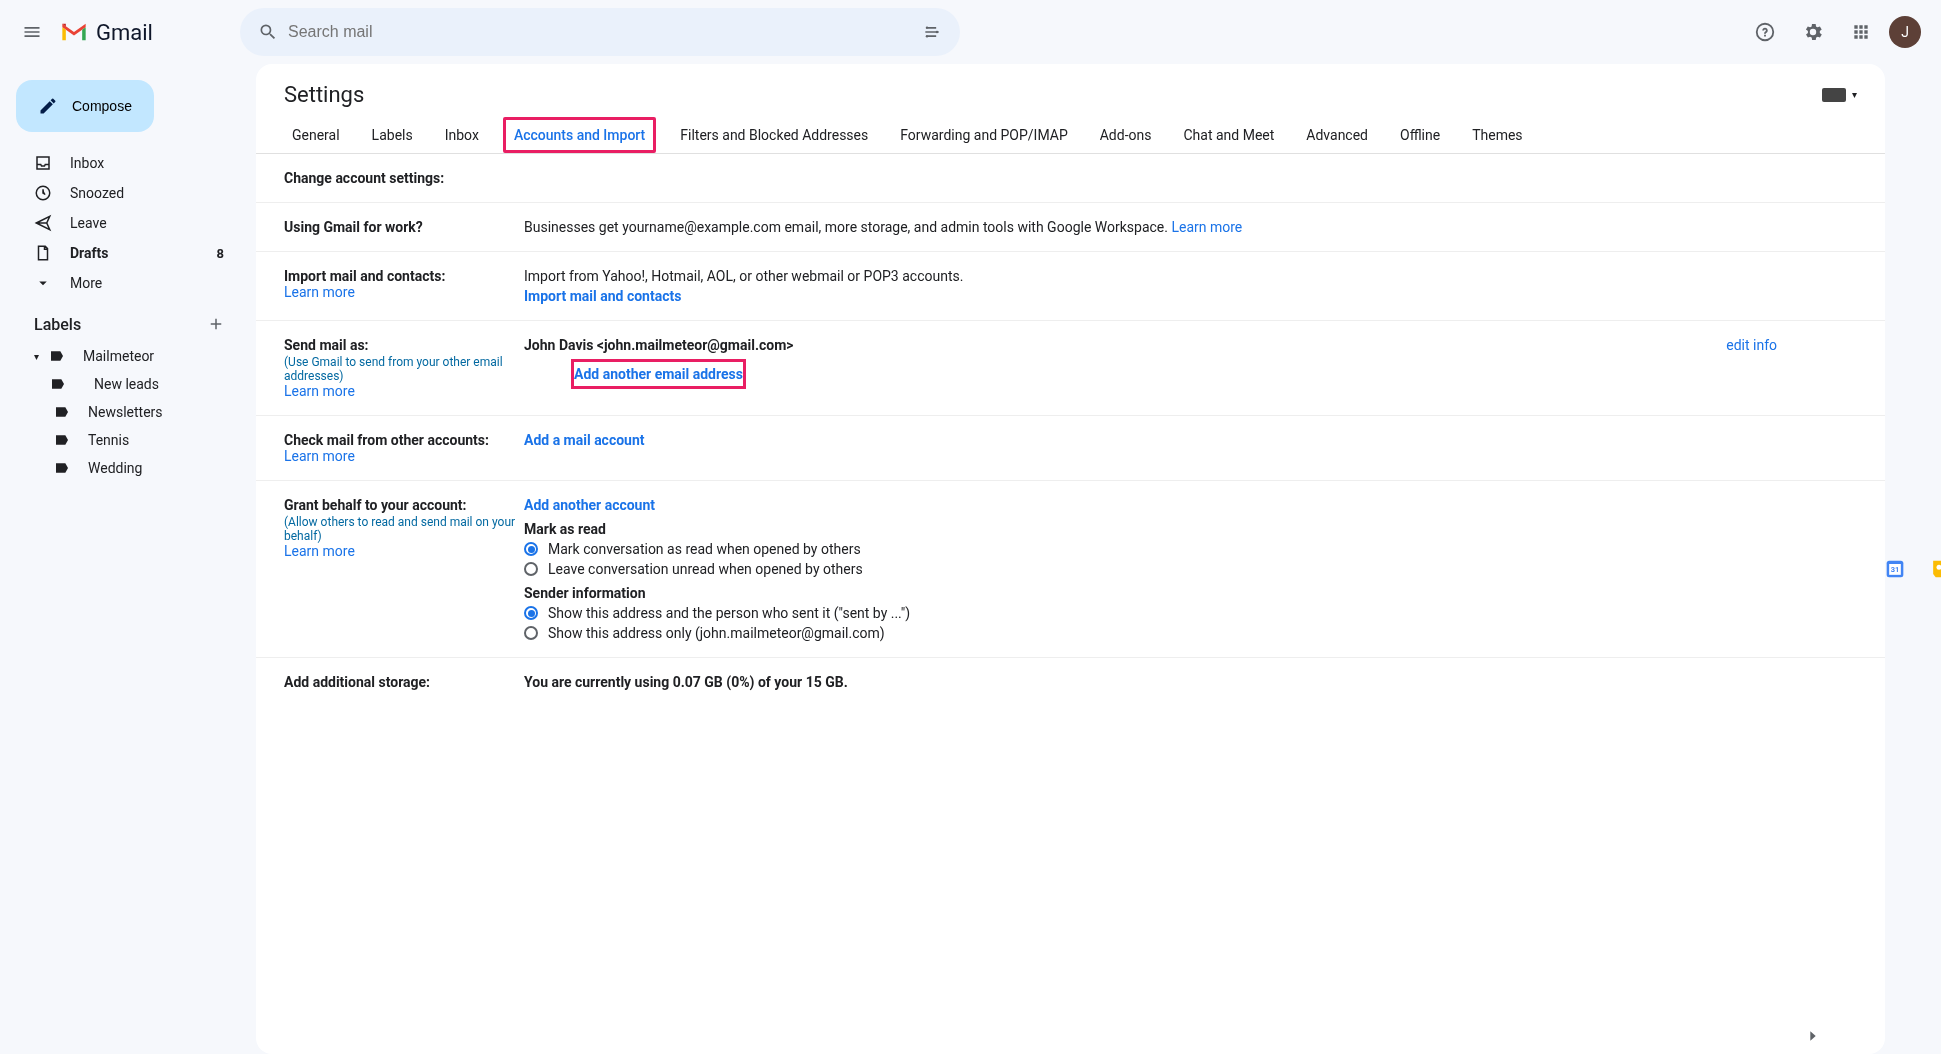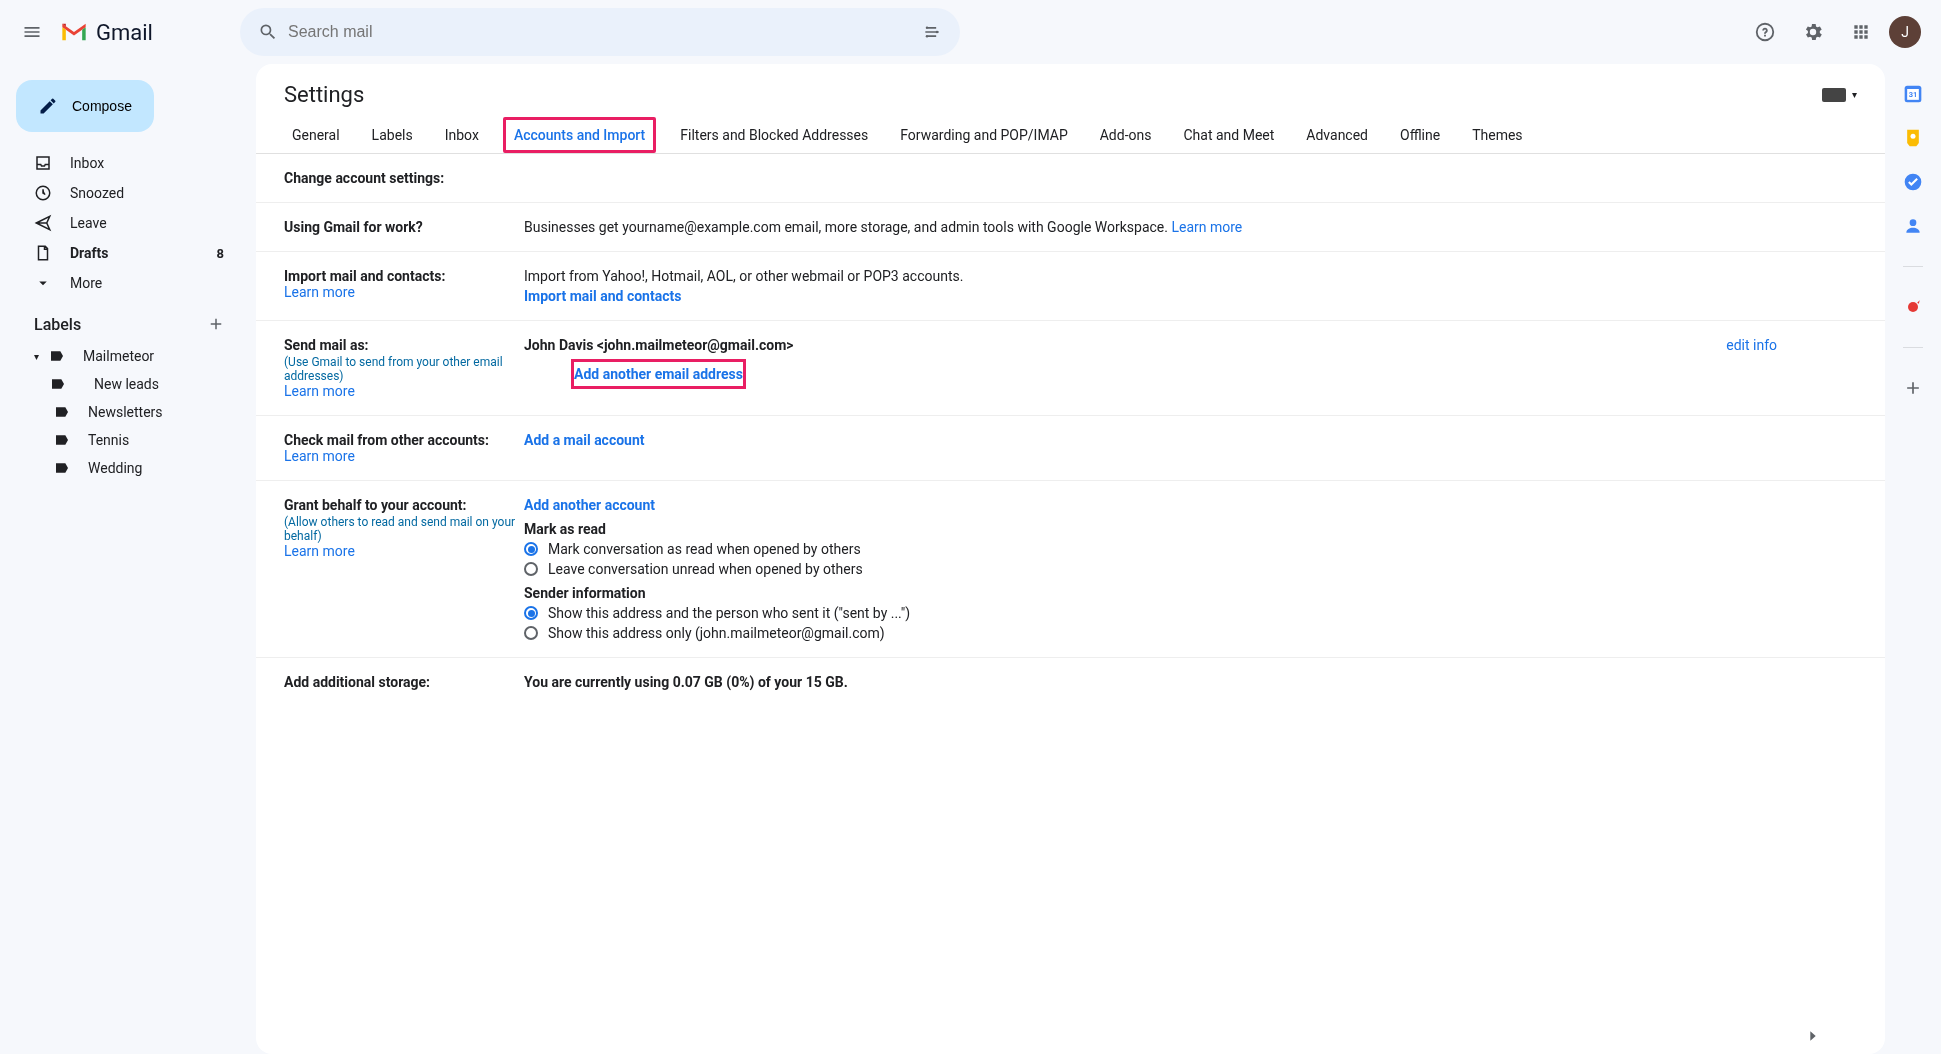--- a/index.html
+++ b/index.html
@@ -44,21 +44,21 @@
 .link { color: #1a73e8; cursor: pointer; }
 .link-bold { color: #1a73e8; font-weight: 700; cursor: pointer; text-align: right; }
 .content-line { margin-bottom: 4px; }
 .highlighted-link { display: inline-block; border: 3px solid #e91e63; padding: 4px 0; margin-top: 6px; margin-left: 47px; }
 .edit-info { float: right; color: #1a73e8; cursor: pointer; margin-right: 80px; }
 .radio-row { display: flex; align-items: center; gap: 10px; margin-top: 4px; }
 .radio { width: 14px; height: 14px; border: 2px solid #5f6368; border-radius: 50%; display: inline-flex; align-items:center; justify-content:center; }
 .radio.checked::after { content:''; width:7px; height:7px; background:#1a73e8; border-radius:50%; }
 .radio.checked { border-color: #1a73e8; }
 .subtitle { font-weight: 700; margin-top: 8px; margin-bottom: 4px; }
-.side-panel { position: absolute; right: 0; top: 64px; bottom: 0; width: 56px; background: #f6f8fc; display:flex; flex-direction:column; align-items:center; padding-top: 20px; gap: 24px; }
+.side-panel { position: absolute; right: 0; top: 64px; bottom: 0; width: 56px; background: #f6f8fc; display:flex; flex-direction:row; align-items:center; padding-top: 20px; gap: 24px; }
 .side-icon { width: 20px; height: 20px; cursor:pointer; }
 .side-divider { width: 20px; height: 1px; background: #dadce0; margin: 6px 0; }
 .keyboard-icon { width: 24px; height: 14px; background: #444; border-radius: 2px; }
 .chevron-mini { font-size: 10px; }
 svg { display: block; }
 .bottom-arrow { position: absolute; bottom: 10px; right: 64px; }
 </style>
 </head>
 <body>
 

